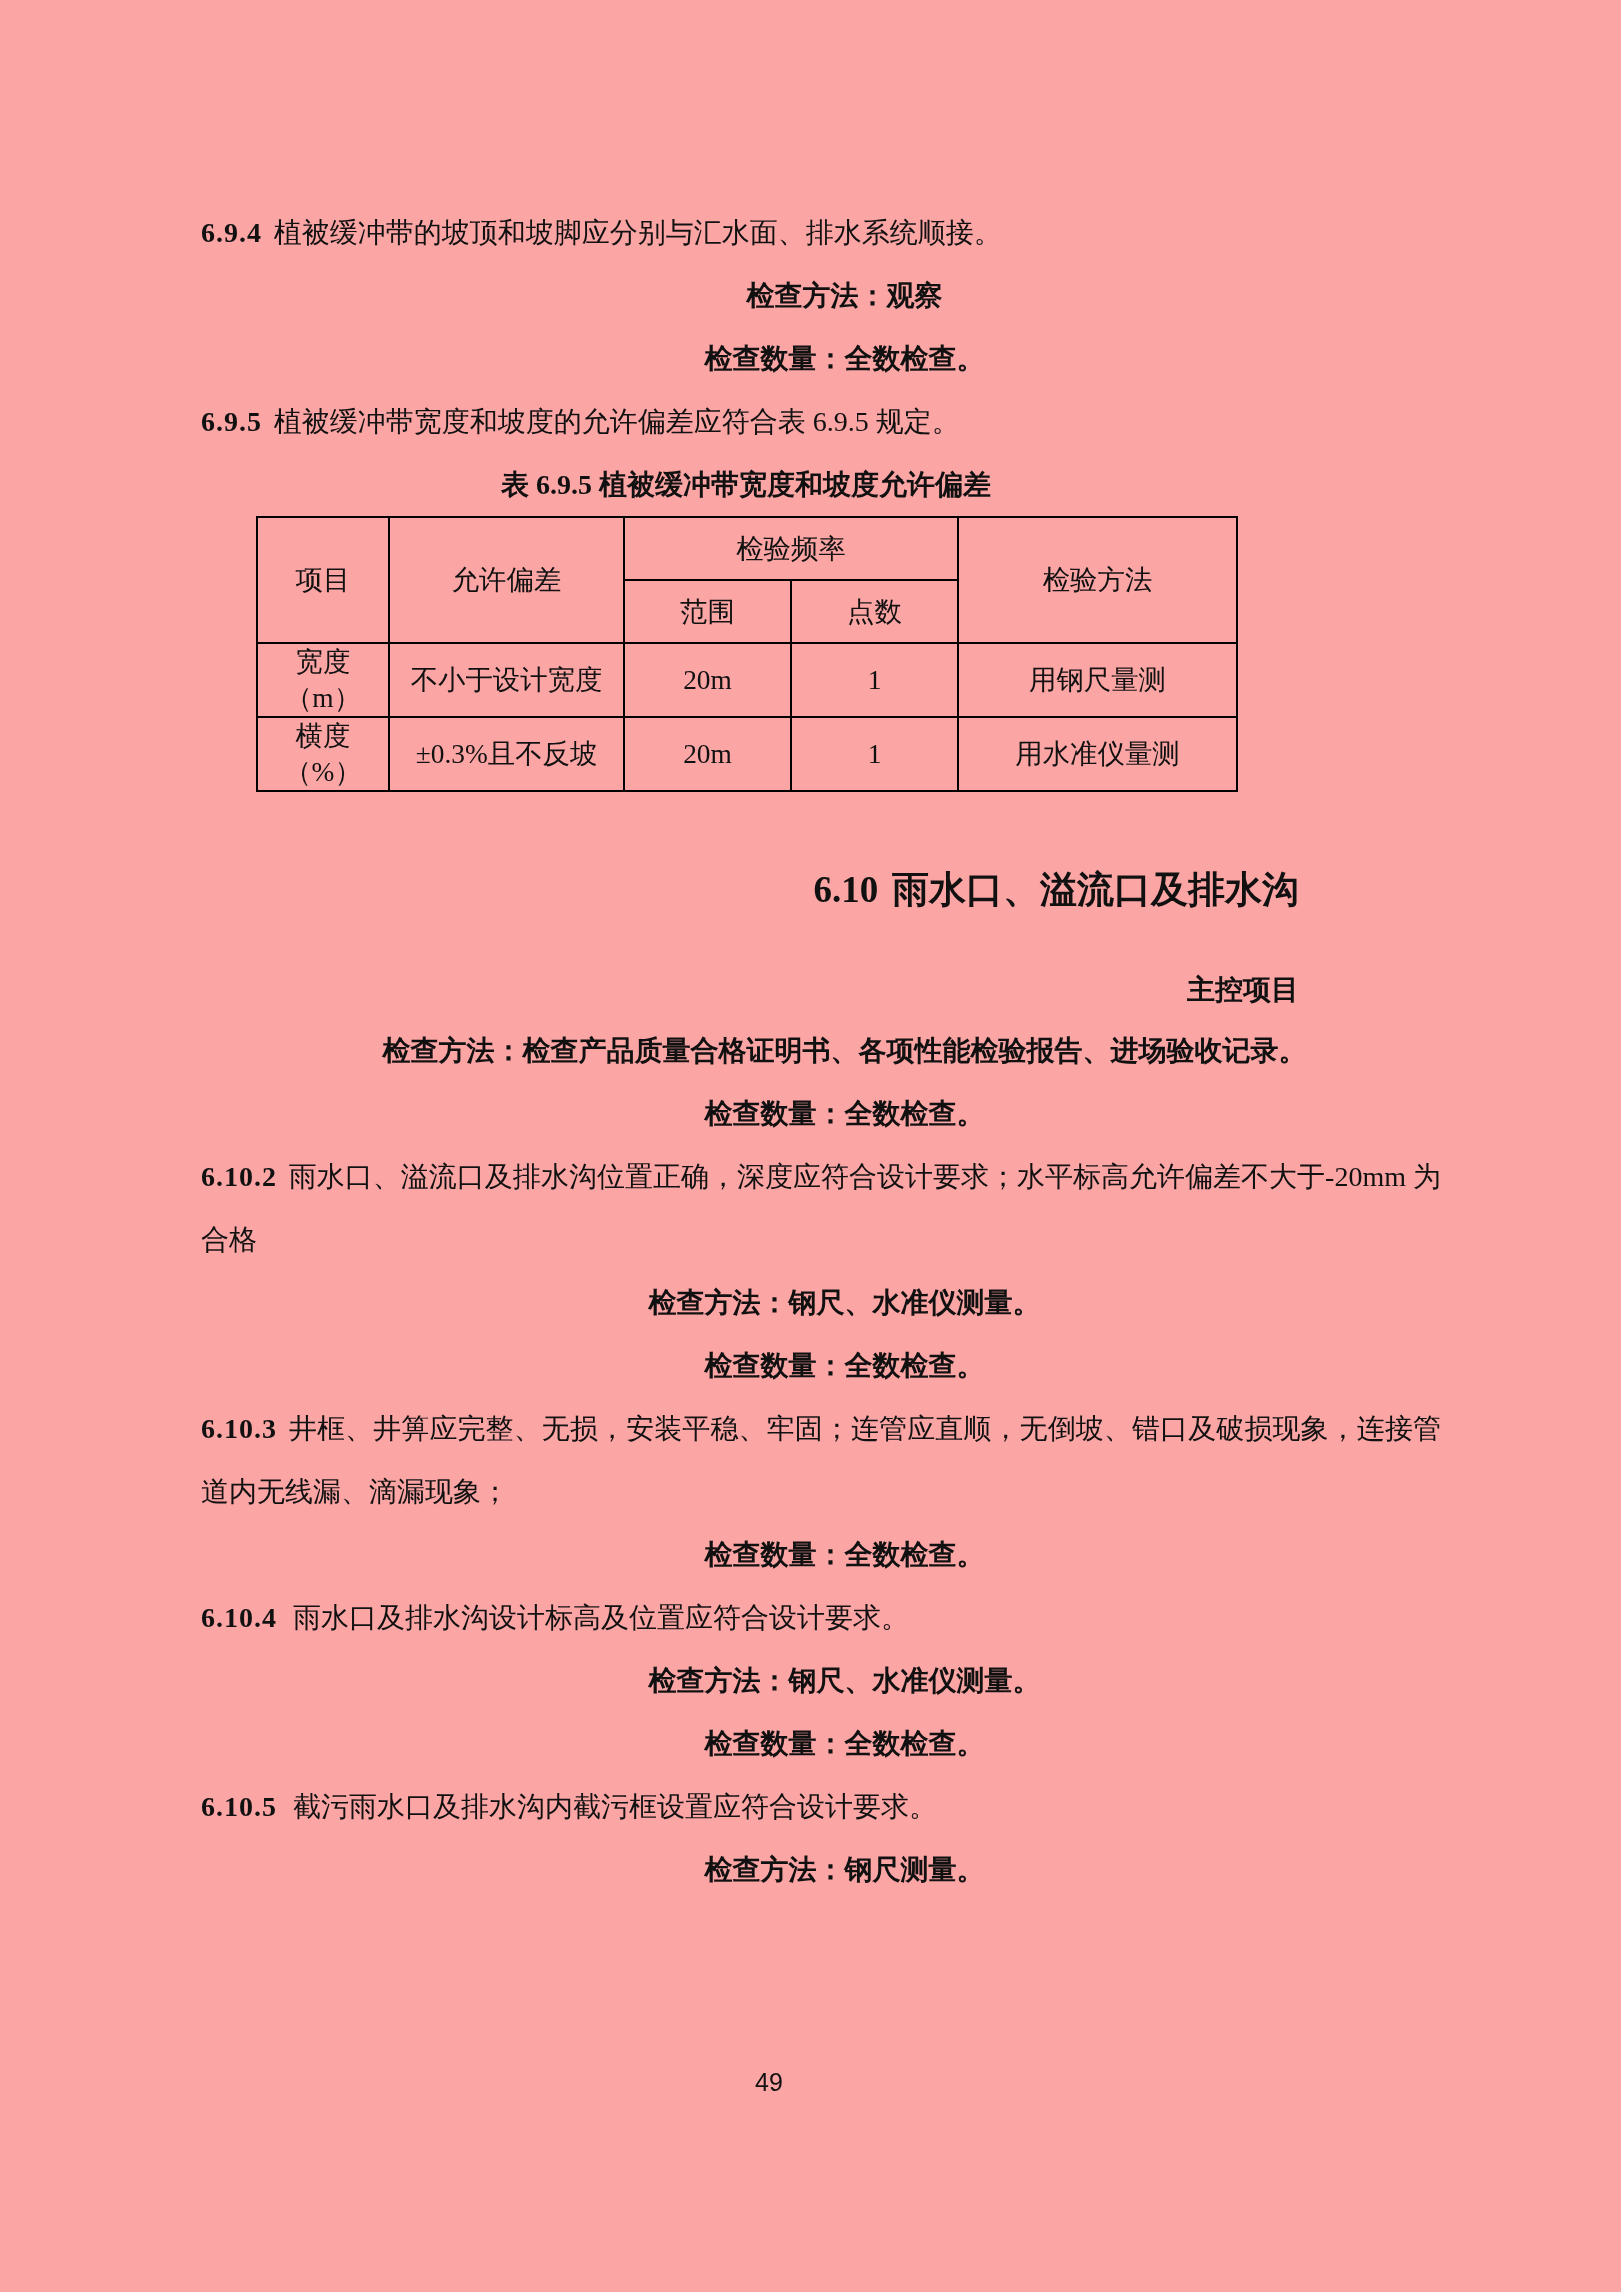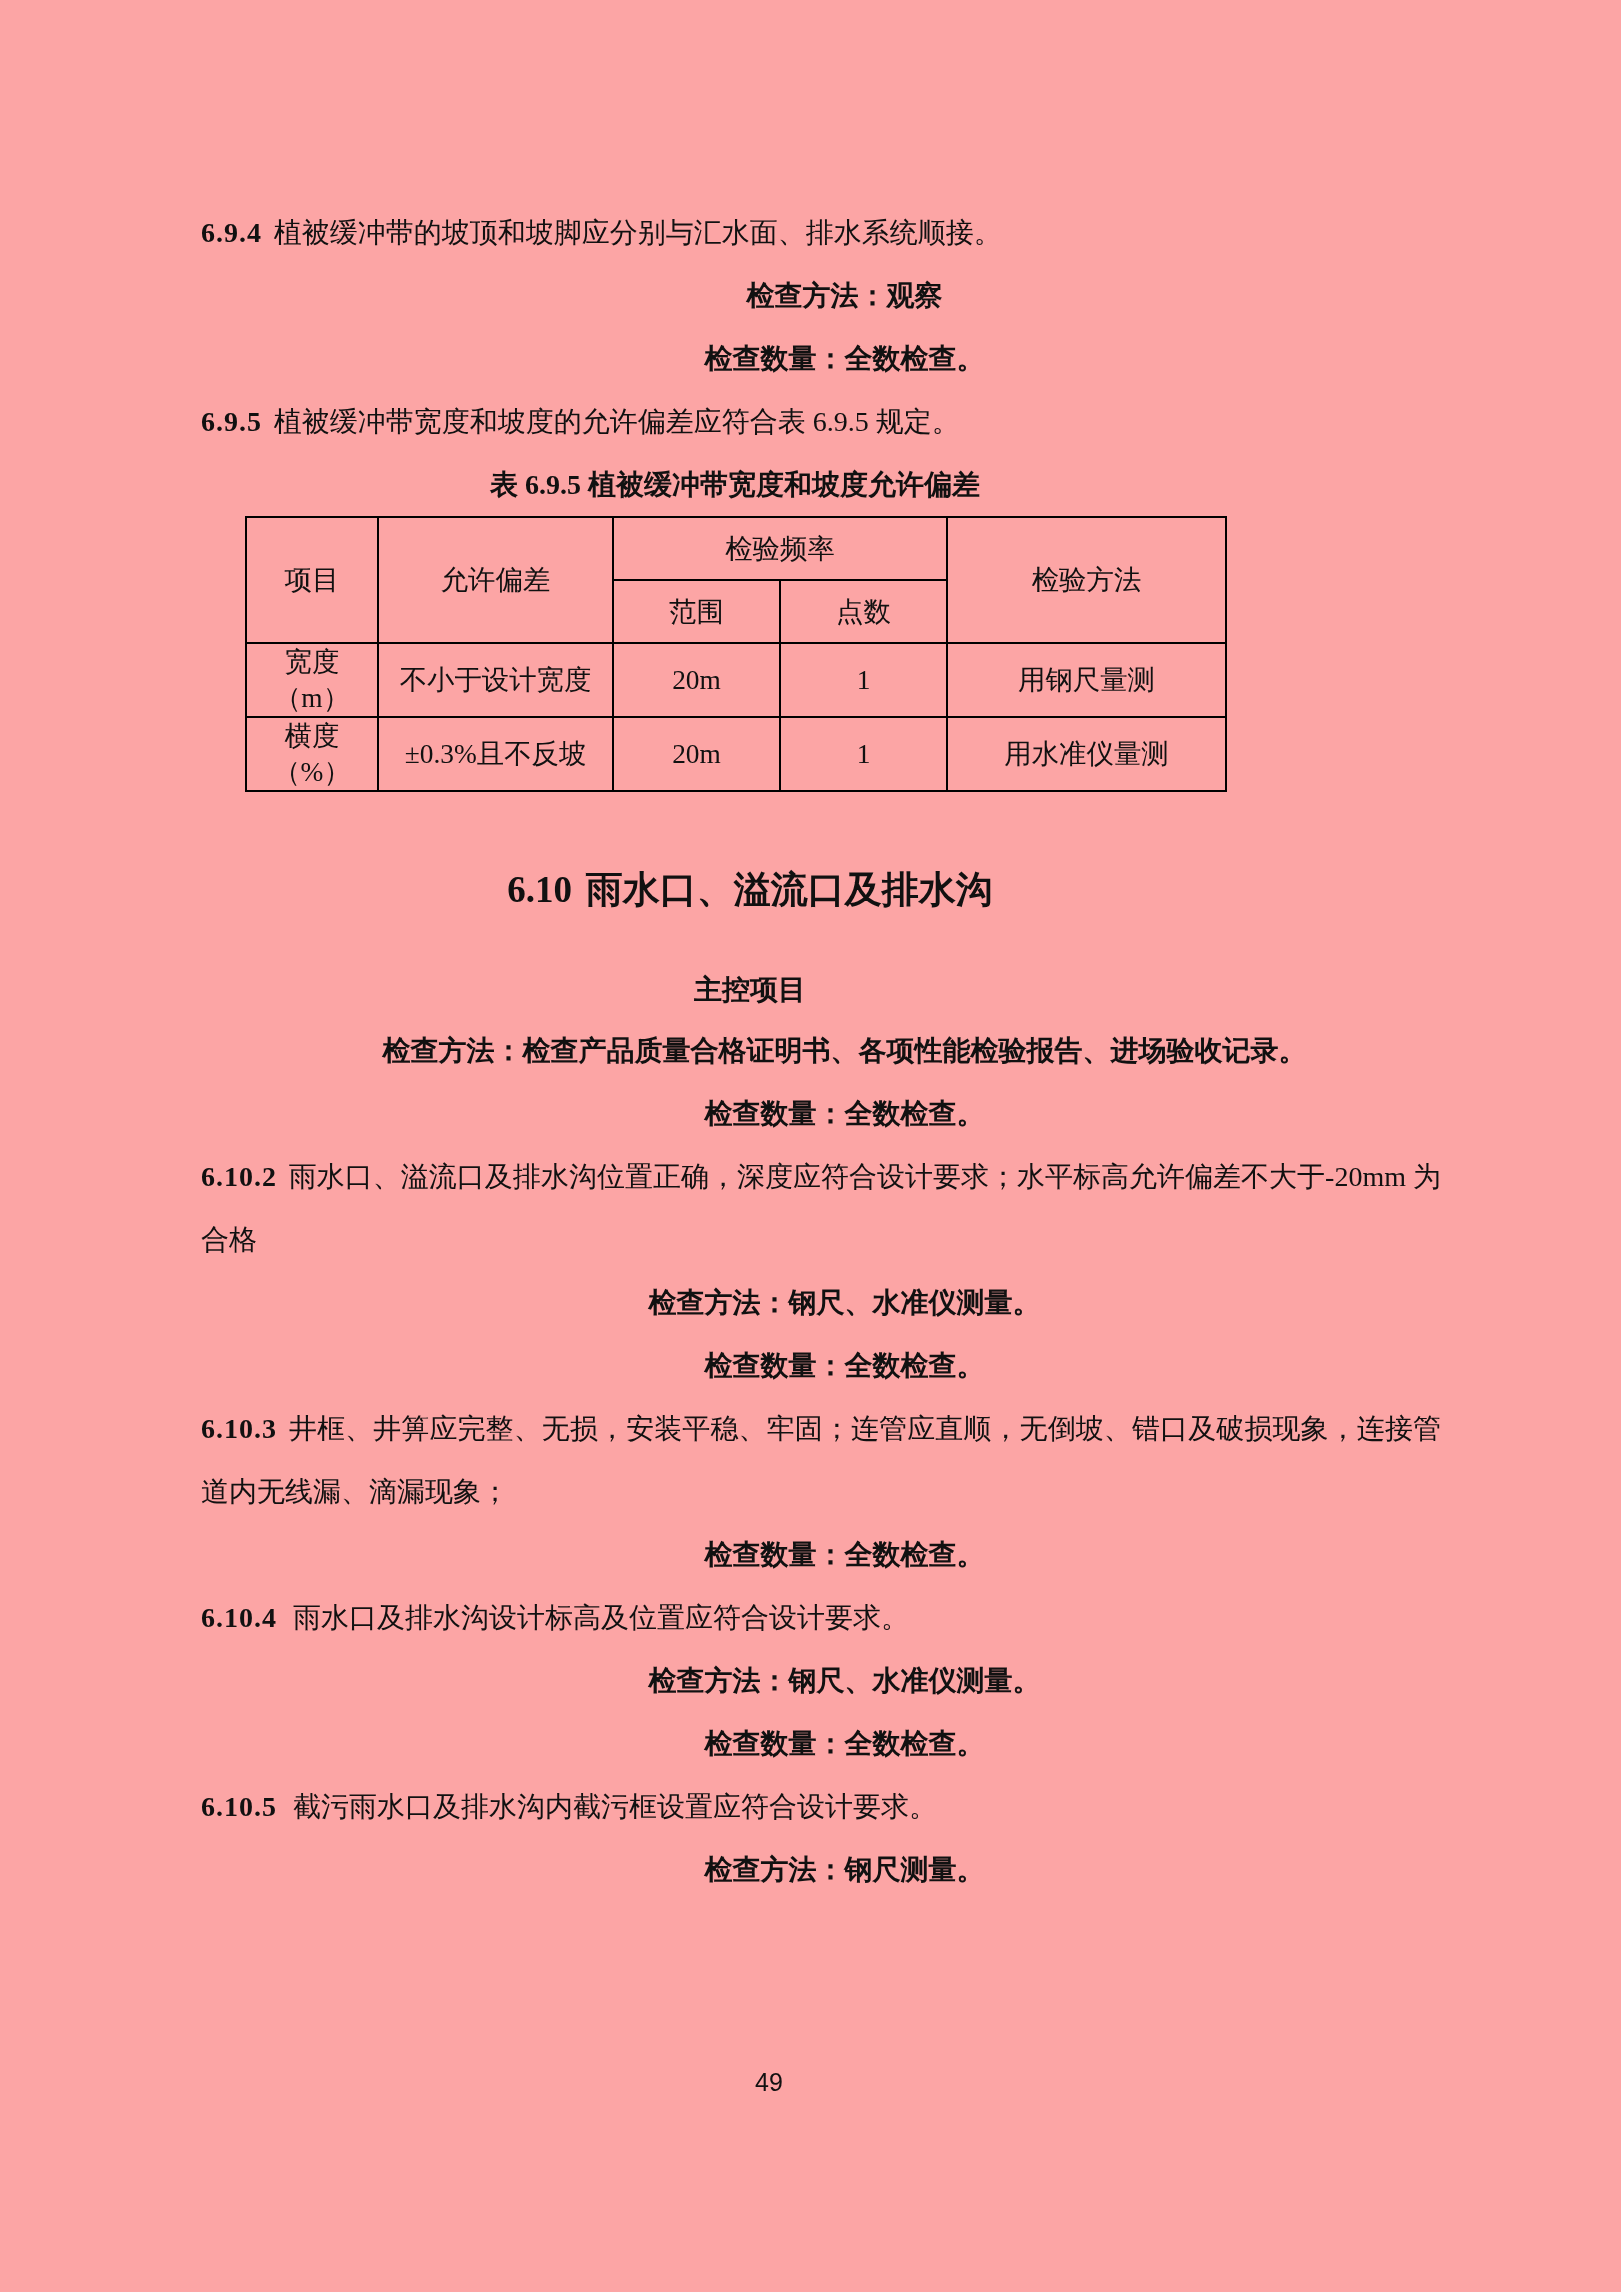--- a/index.html
+++ b/index.html
@@ -19,21 +19,21 @@
   .para{
     font-size:28px;
     line-height:63px;
     margin:0;
     text-align:justify;
   }
   .para.indent{padding-left:47px;text-align:center;font-weight:bold;}
   .clause-num{font-weight:bold;margin-right:11.8px;letter-spacing:1px;}
   .clause-num.gap-wide{margin-right:16px;}
 
-  .table-wrap{margin-left:44px;width:980px;}
+  .table-wrap{margin-left:55px;width:980px;}
   .table-title{
     font-size:28px;font-weight:bold;
     line-height:63px;text-align:center;margin:0;
   }
   table.spec{
     border-collapse:collapse;
     width:980px;
     table-layout:fixed;
   }
   table.spec td{
@@ -44,21 +44,21 @@
     padding:0 17px;
   }
   tr.hrow td{height:61px;}
   tr.drow td{height:65px;}
   col.c-item{width:132px;}
   col.c-tol{width:235px;}
   col.c-range{width:167px;}
   col.c-points{width:167px;}
   col.c-method{width:279px;}
 
-  .center-wrap{width:1098px;text-align:center;}
+  .center-wrap{width:1098px;text-align:right;}
   .chapter-heading{
     margin:59px 0 0 0;
     font-size:37px;font-weight:bold;
     line-height:78px;
   }
   .chapter-heading .ch-num{margin-right:13.7px;}
   .subheading{
     margin:31px 0 0 0;
     font-size:28px;font-weight:bold;
     line-height:59px;

